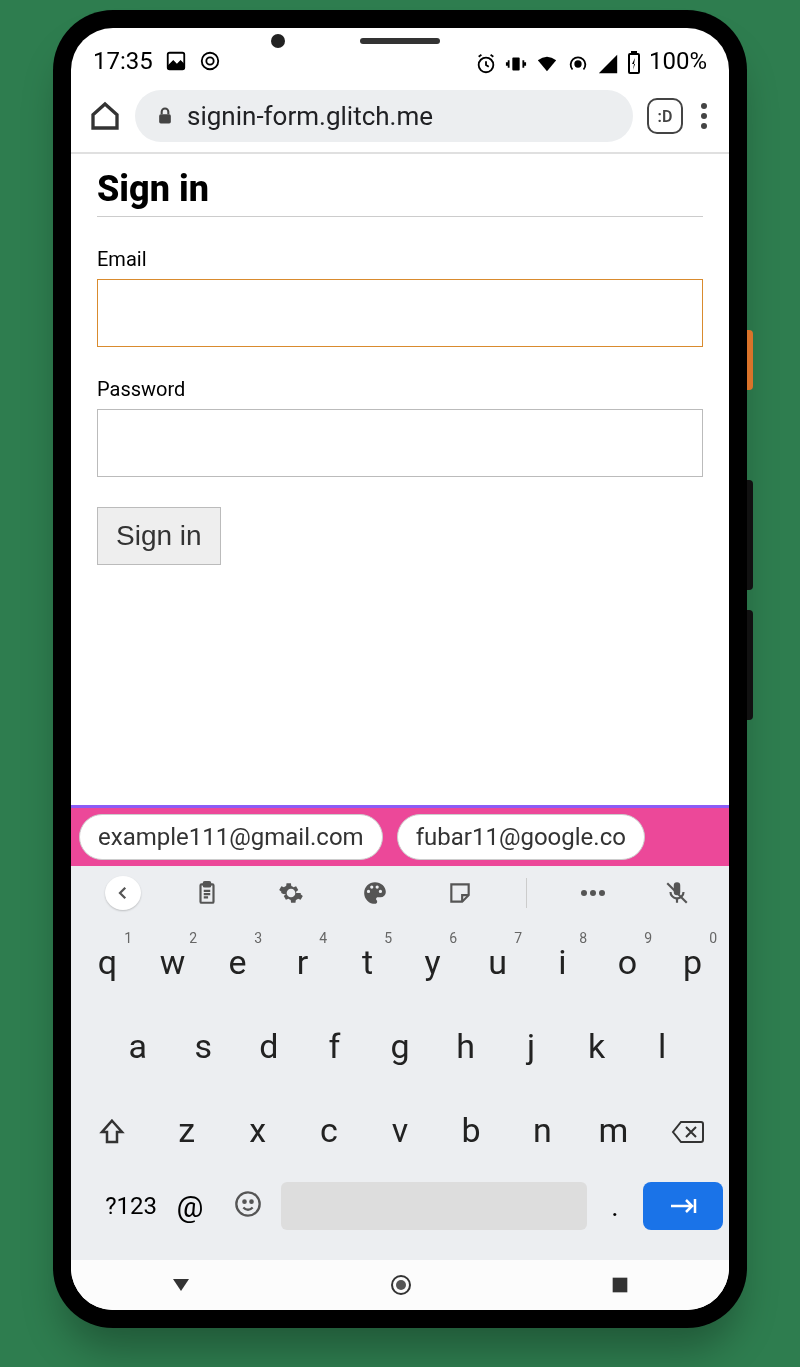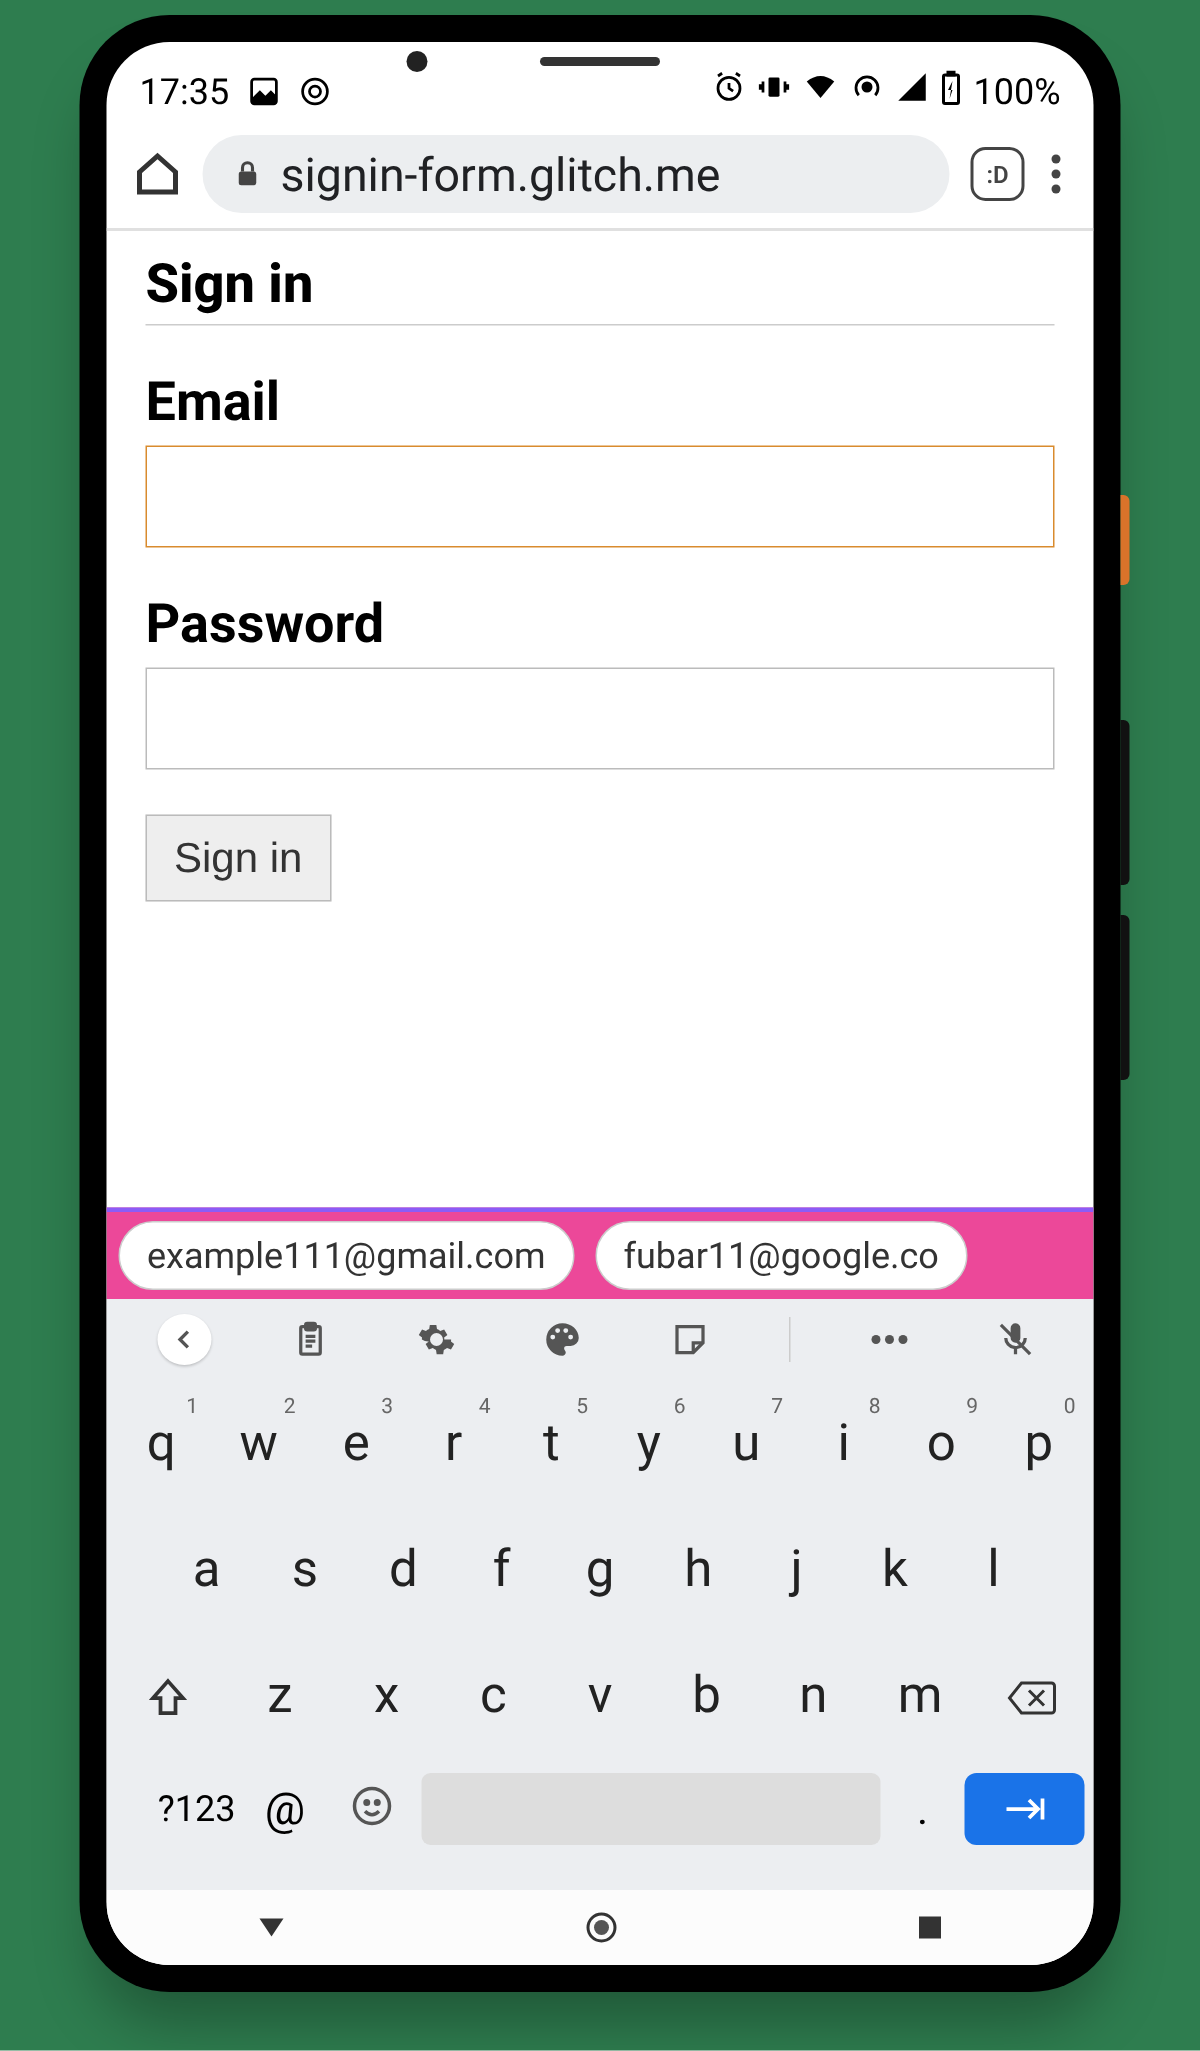--- a/index.html
+++ b/index.html
@@ -41,41 +41,41 @@
     .status-bar {
       height: 52px;
       display:flex;
       align-items:center;
       justify-content:space-between;
       padding: 14px 22px 0 22px;
       font-size: 24px;
       color:#000;
     }
     .status-left { display:flex; align-items:center; gap:12px;}
-    .status-right { display:flex; align-items:flex-start; gap:8px;}
+    .status-right { display:flex; align-items:flex-end; gap:8px;}
     .status-right svg, .status-left svg { display:block;}
 
     .browser-bar {
       height: 74px;
       display:flex;
       align-items:center;
       gap:14px;
       padding: 0 18px;
       border-bottom: 2px solid #e0e0e0;
     }
     .url-pill {
       flex:1;
       background:#eceef0;
       border-radius: 40px;
       height:52px;
       display:flex;
       align-items:center;
       gap:12px;
       padding: 0 20px;
-      font-size: 31px;
+      font-size: 26px;
       color:#202124;
     }
     .tab-badge {
       width:36px; height:36px; border:2.5px solid #444; border-radius:10px;
       display:flex; align-items:center; justify-content:center;
       font-size:16px; font-weight:600; color:#444;
     }
     .dots-v { display:flex; flex-direction:column; gap:4px; padding:4px;}
     .dots-v span{ width:6px; height:6px; background:#444; border-radius:50%;}
 
@@ -84,21 +84,21 @@
       padding: 14px 26px 0 26px;
       overflow:hidden;
     }
     .page h1 {
       font-size: 36px;
       font-weight: 800;
       padding-bottom: 6px;
       border-bottom: 1px solid #ccc;
       margin-bottom: 30px;
     }
-    .field-label { font-size: 36px; margin-bottom: 8px; display:block;font-weight:bold;}
+    .field-label { font-size: 20px; margin-bottom: 8px; display:block;}
     .input {
       width:100%;
       height:68px;
       border:1px solid #bbb;
       font-size:22px;
       padding:0 10px;
       margin-bottom: 30px;
     }
     .input.focused { border:1.5px solid #d98b2e; outline:none;}
     .signin-btn {

